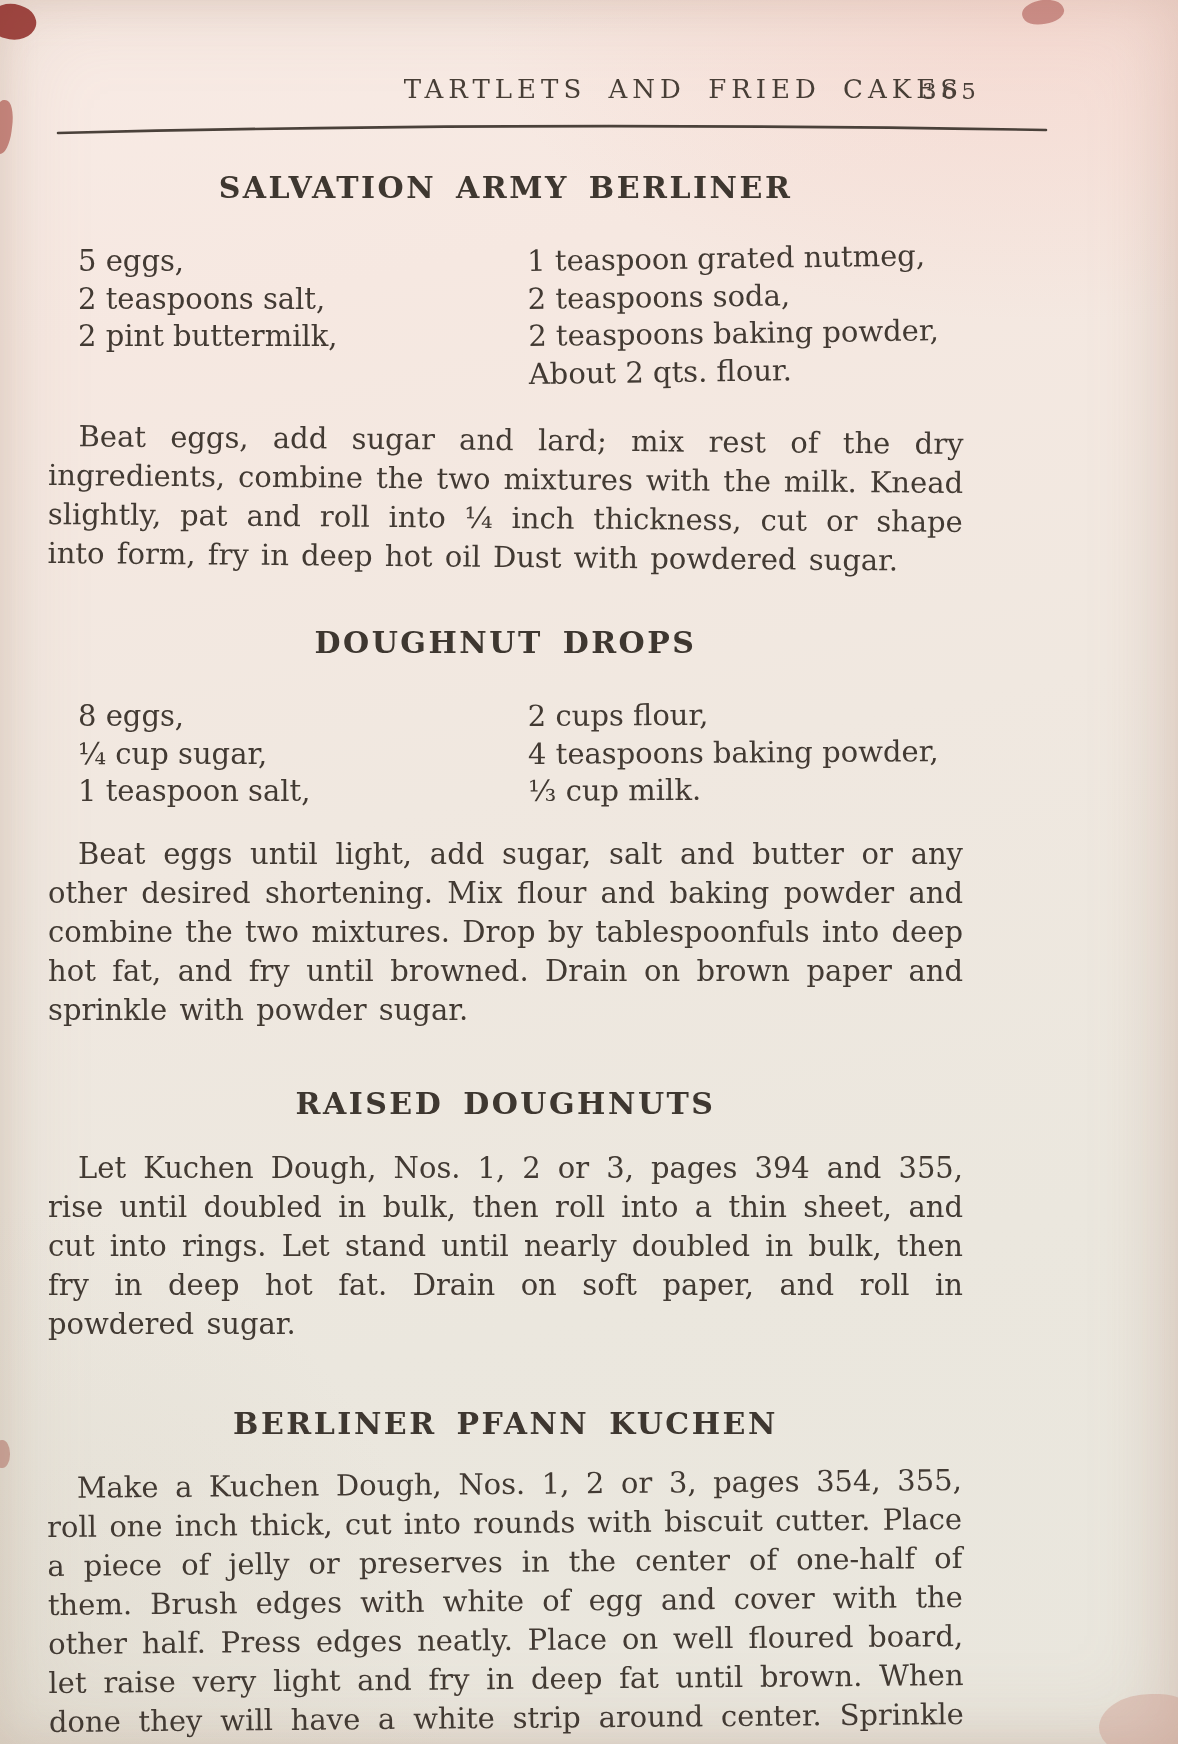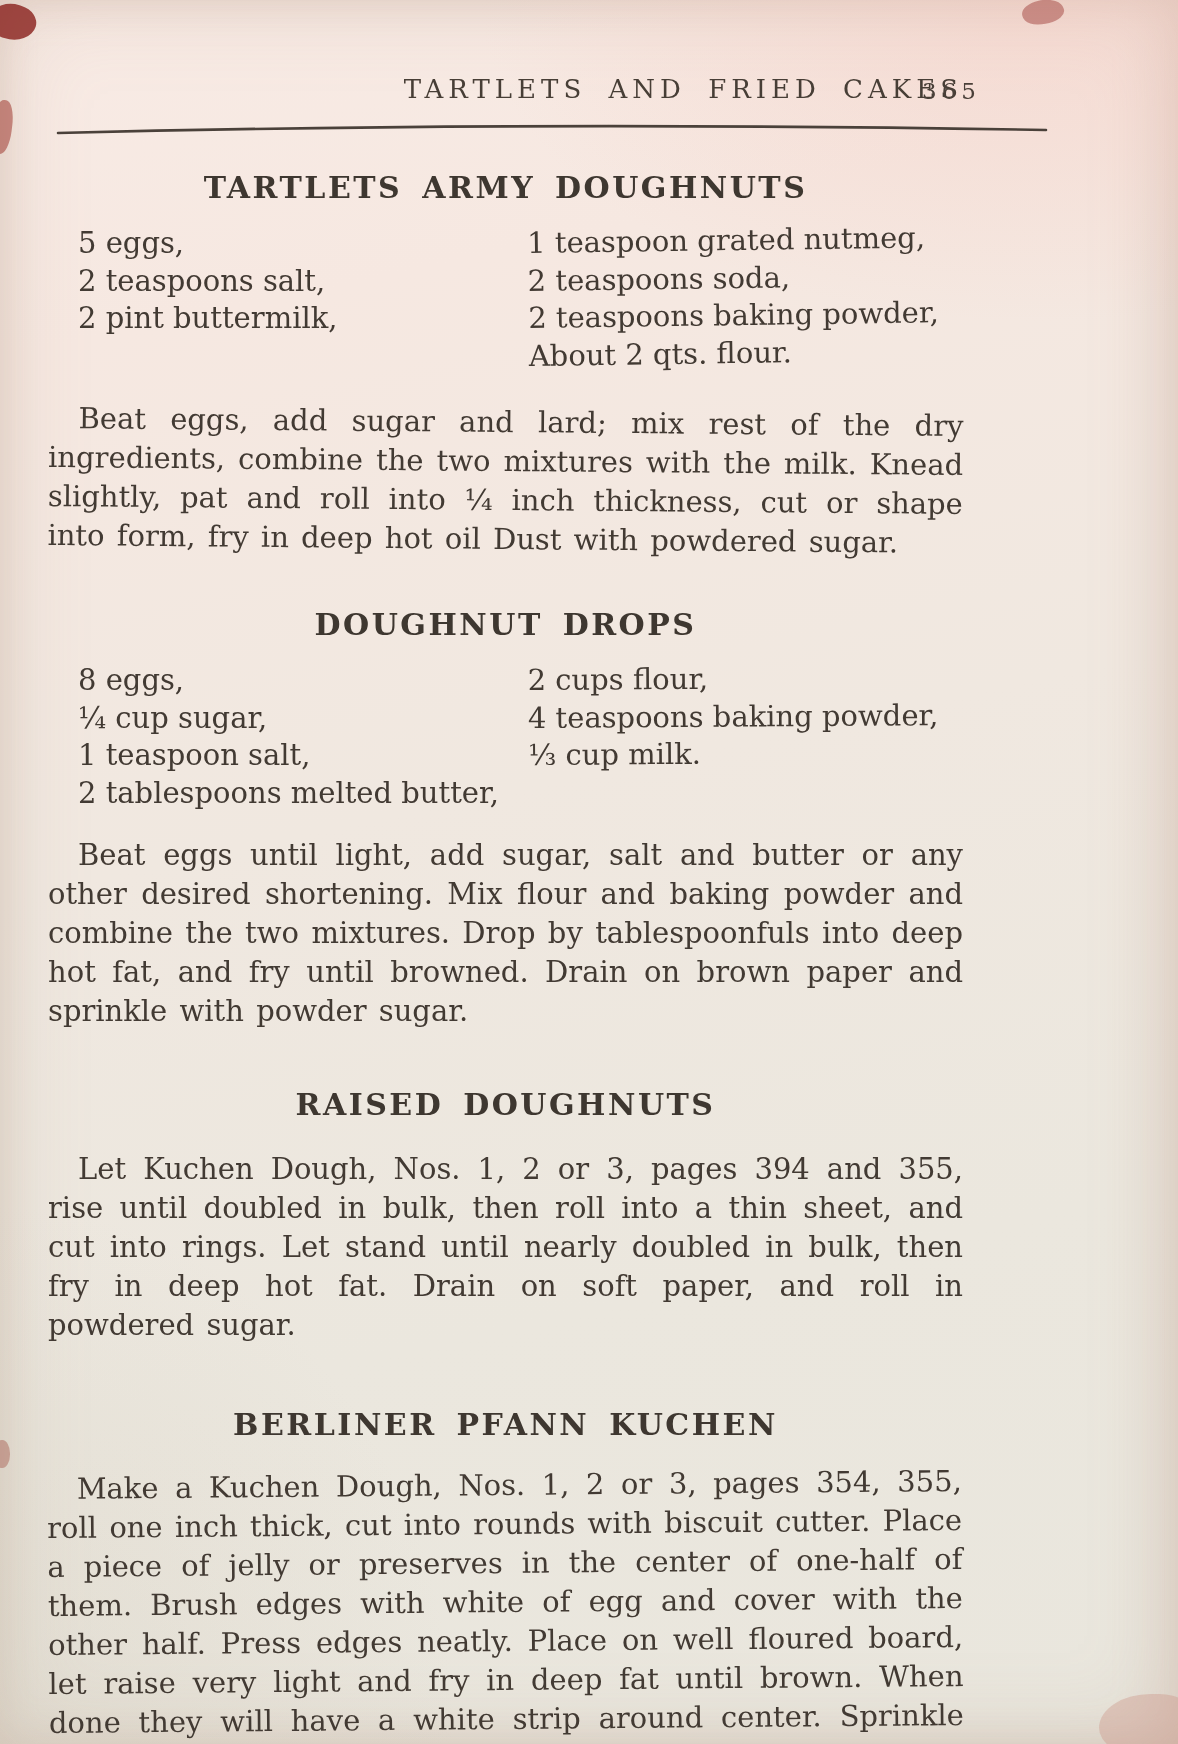--- a/index.html
+++ b/index.html
@@ -32,21 +32,21 @@
 
   .recipe-title {
     text-align:center; font-size:30px; font-weight:bold;
     letter-spacing:2.5px; word-spacing:7px; margin:0; color:#3e3730;
   }
   .r0 .recipe-title { margin-top:34px; }
   .r1 .recipe-title { margin-top:52px; }
   .r2 .recipe-title { margin-top:56px; }
   .r3 .recipe-title { margin-top:62px; }
 
-  .ingredients { display:flex; margin-top:20px; font-size:29px; line-height:37.5px; }
+  .ingredients { display:flex; margin-top:38px; font-size:29px; line-height:37.5px; }
   .ing-col { list-style:none; margin:0; padding:0; }
   .ing-col.left  { margin-left:30px; width:440px; }
   .ing-col.right { margin-left:10px; flex:1; }
 
   .instructions {
     font-size:29px; line-height:39px; text-align:justify; text-indent:30px;
     word-spacing:3px; margin:24px 0 0 0;
   }
   .r2 .instructions, .r3 .instructions { margin-top:28px; }
 
@@ -79,21 +79,21 @@
     <div class="pagehead">
       <div class="running-head">TARTLETS AND FRIED CAKES</div>
       <div class="page-number">365</div>
     </div>
 
     <svg class="head-rule" width="992" height="14" viewBox="0 0 992 14">
       <path d="M2,11 Q 470,-1 990,8" fill="none" stroke="#4a413a" stroke-width="2.6" stroke-linecap="round"></path>
     </svg>
 
     <section class="recipe r0">
-      <h2 class="recipe-title">TARTLETS ARMY DOUGHNUTS</h2>
+      <h2 class="recipe-title">SALVATION ARMY BERLINER</h2>
       <div class="ingredients">
         <ul class="ing-col left">
           <li>5 eggs,</li>
           <li>2 teaspoons salt,</li>
           <li>2 pint buttermilk,</li>
         </ul>
         <ul class="ing-col right t-ccw8">
           <li>1 teaspoon grated nutmeg,</li>
           <li>2 teaspoons soda,</li>
           <li>2 teaspoons baking powder,</li>
@@ -103,21 +103,20 @@
       <p class="instructions t-cw5">Beat eggs, add sugar and lard; mix rest of the dry ingredients, combine the two mixtures with the milk.  Knead slightly, pat and roll into ¼ inch thickness, cut or shape into form, fry in deep hot oil  Dust with powdered sugar.</p>
     </section>
 
     <section class="recipe r1">
       <h2 class="recipe-title">DOUGHNUT DROPS</h2>
       <div class="ingredients">
         <ul class="ing-col left">
           <li>8 eggs,</li>
           <li>¼ cup sugar,</li>
           <li>1 teaspoon salt,</li>
-          <li>2 tablespoons melted butter,</li>
         </ul>
         <ul class="ing-col right t-ccw4">
           <li>2 cups flour,</li>
           <li>4 teaspoons baking powder,</li>
           <li>⅓ cup milk.</li>
         </ul>
       </div>
       <p class="instructions">Beat eggs until light, add sugar, salt and butter or any other desired shortening.  Mix flour and baking powder and combine the two mixtures.  Drop by tablespoonfuls into deep hot fat, and fry until browned.  Drain on brown paper and sprinkle with powder sugar.</p>
     </section>
 

